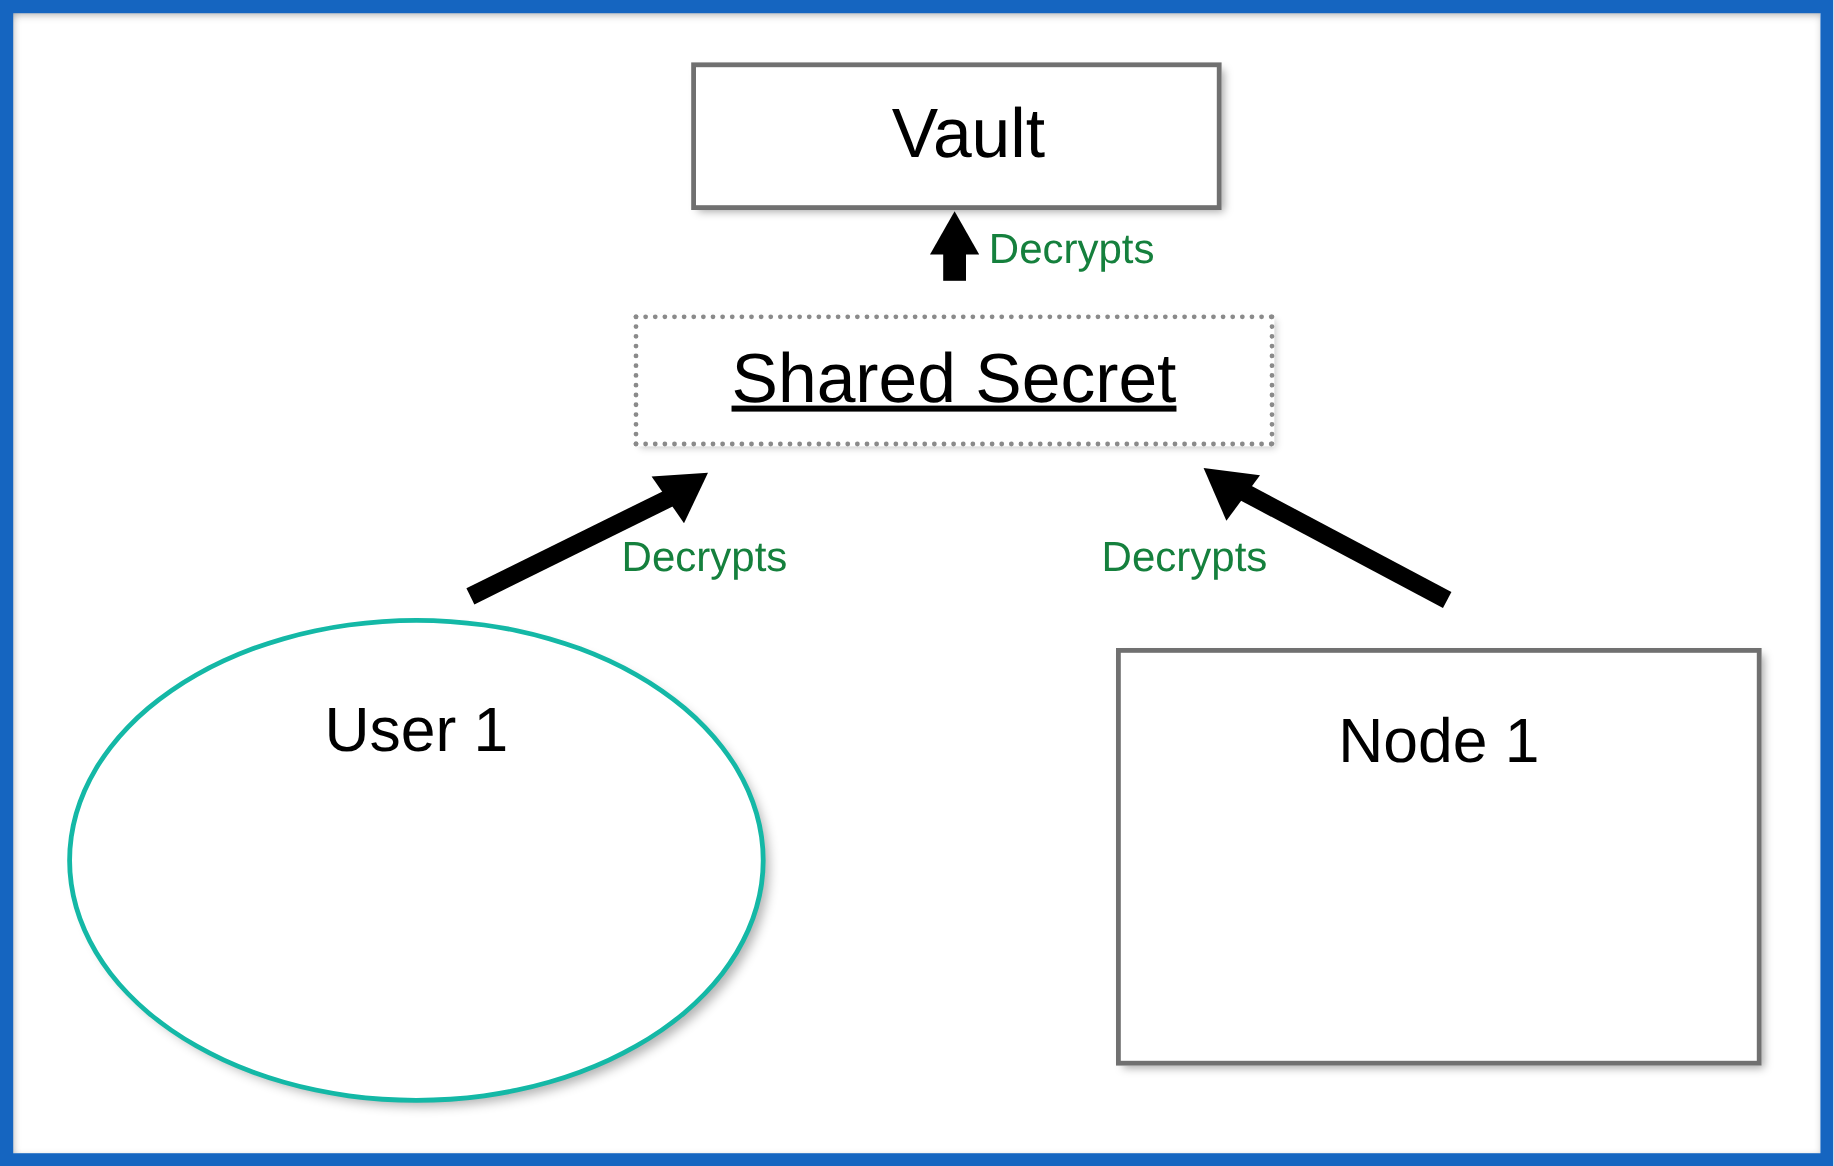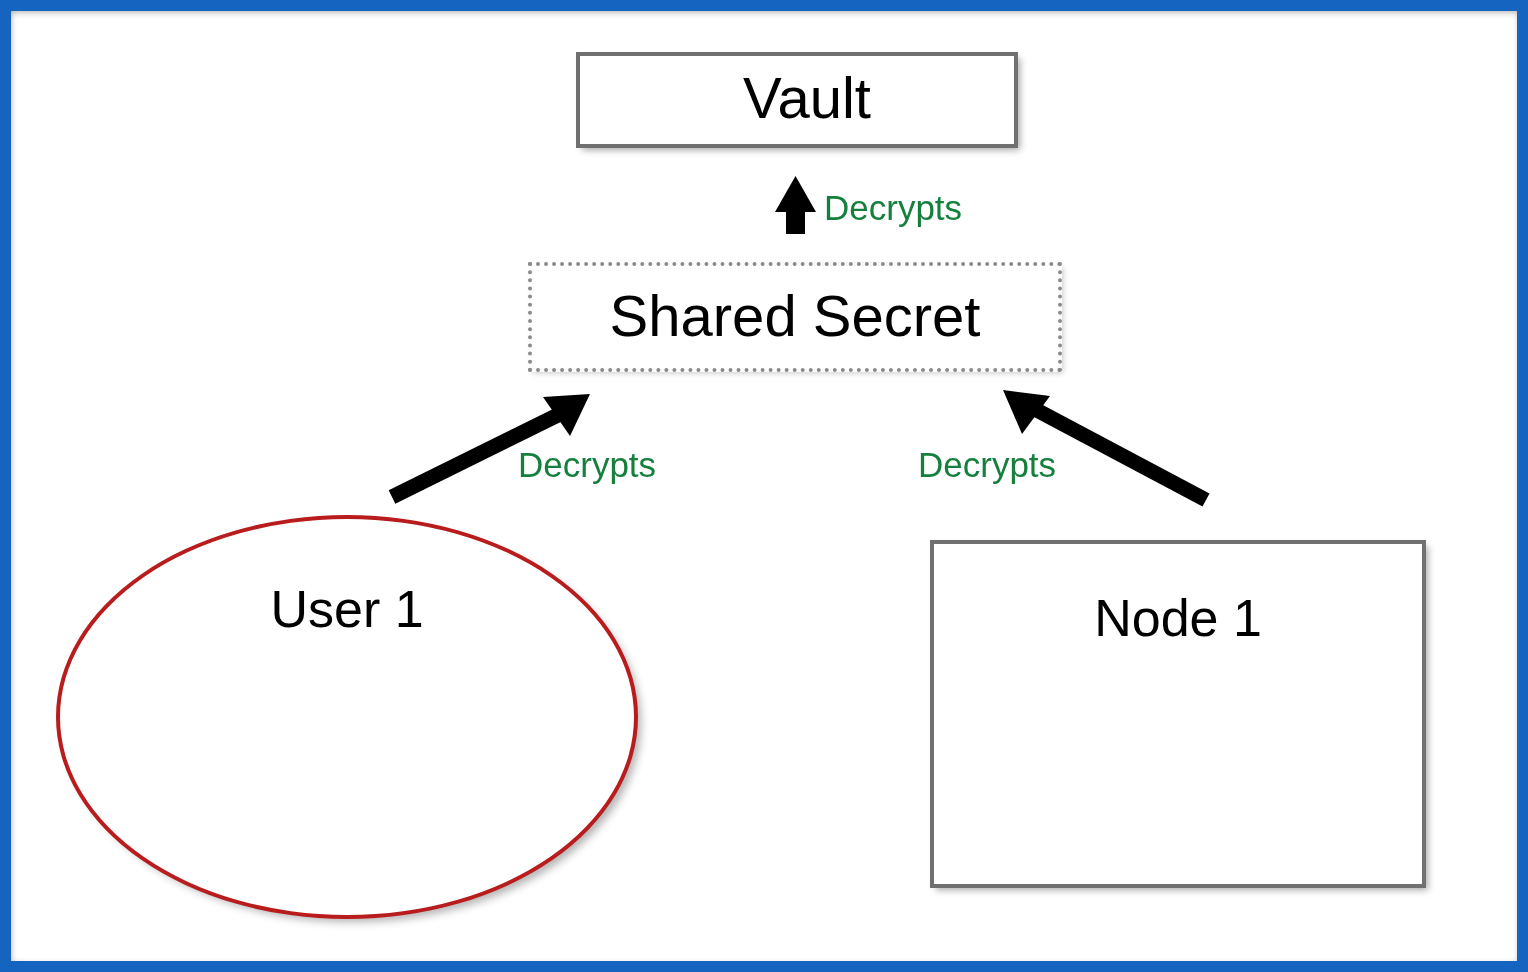--- a/index.html
+++ b/index.html
@@ -57,52 +57,53 @@
   }
 
   .solid-box {
     border: 4px solid #707070;
     box-shadow: 4px 4px 7px -2px rgba(0,0,0,0.35);
   }
 
   .dotted-box {
     border: 4px dotted #8a8a8a;
     box-shadow: 3px 3px 6px -2px rgba(0,0,0,0.22);
+    text-decoration: underline;
   }
 
   .ellipse {
-    border: 4px solid #b91c1c;
+    border: 4px solid #14b8a6;
     border-radius: 50%;
     box-shadow: 6px 6px 9px -3px rgba(0,0,0,0.30);
   }
 
   
   .title-text {
     color: #000000;
     font-weight: 400;
     line-height: 1;
     white-space: nowrap;
   }
 
-  #vault-box { left: 576px; top: 52px; width: 442px; height: 96px; padding-left: 20px; }
+  #vault-box { left: 576px; top: 52px; width: 442px; height: 123px; padding-left: 20px; }
   #vault-label { font-size: 58px; position: relative; top: -2px; }
 
   #shared-secret-box { left: 528px; top: 262px; width: 534px; height: 110px; }
   #shared-secret-label { font-size: 58px; position: relative; top: -1px; }
 
   #user-ellipse { left: 56px; top: 515px; width: 582px; height: 404px; }
   #user-label {
     position: absolute;
     left: 0; right: 0;
     top: 64px;
     text-align: center;
     font-size: 52px;
   }
 
-  #node-box { left: 930px; top: 540px; width: 496px; height: 348px; }
+  #node-box { left: 930px; top: 540px; width: 538px; height: 348px; }
   #node-label {
     position: absolute;
     left: 0; right: 0;
     top: 48px;
     text-align: center;
     font-size: 52px;
   }
 
   
   #arrow-layer {

